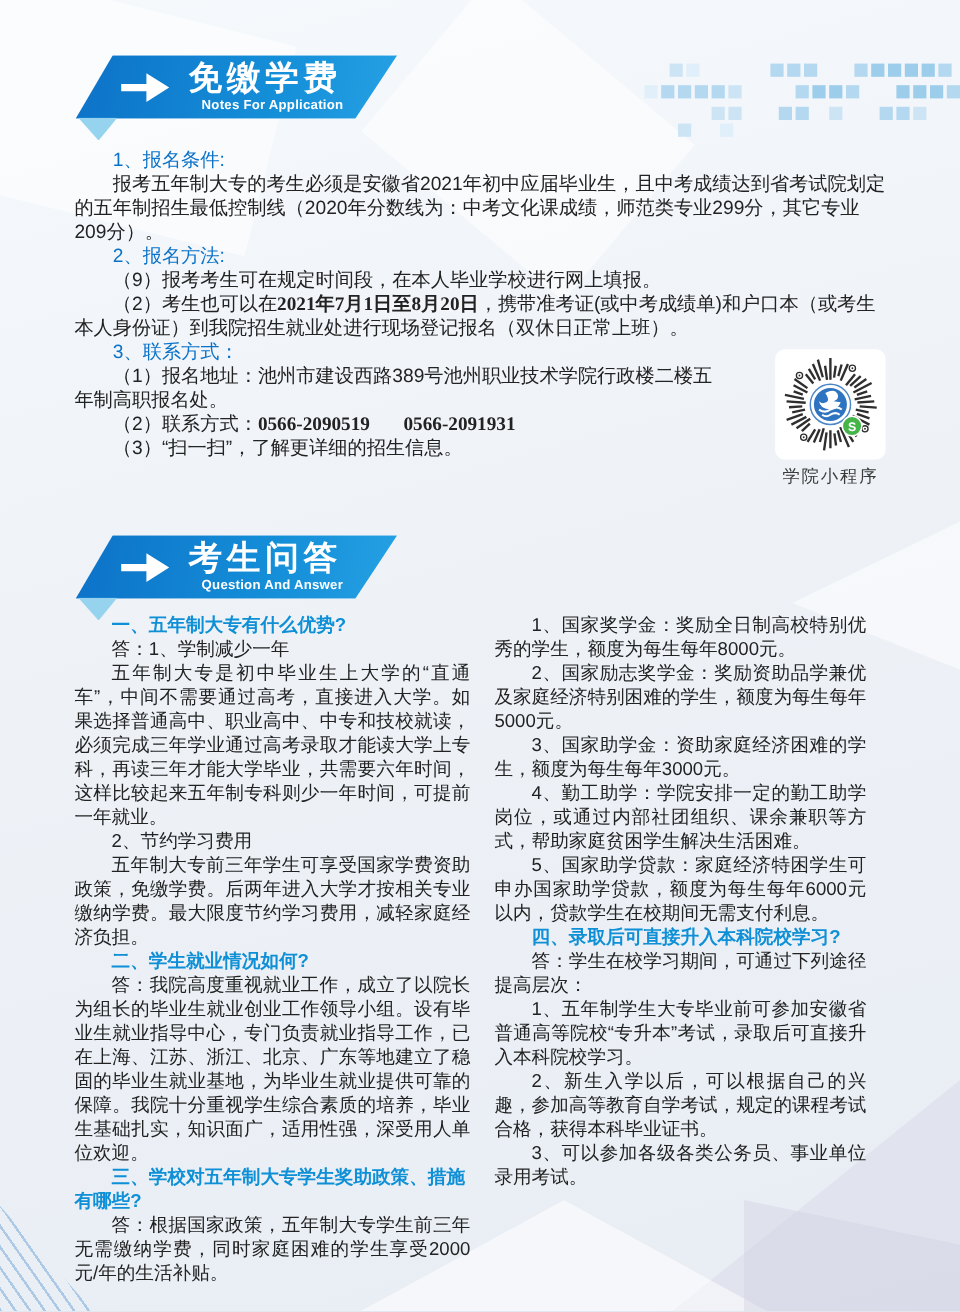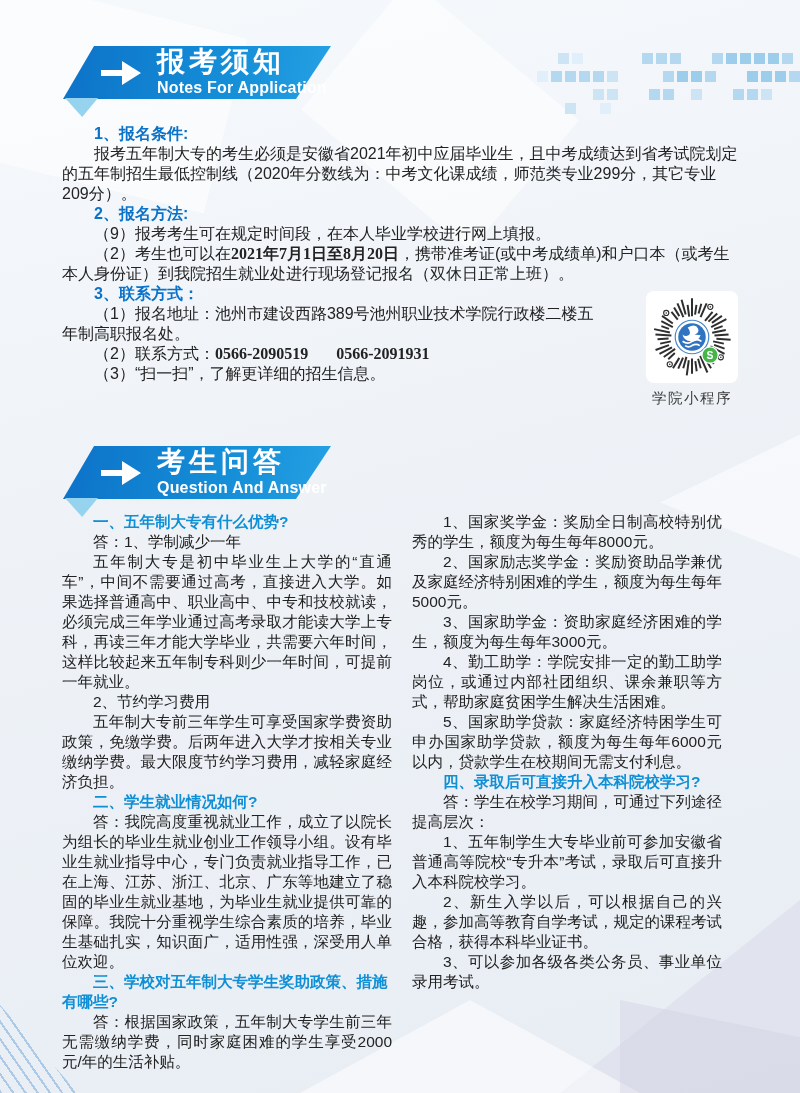--- a/index.html
+++ b/index.html
@@ -33,25 +33,25 @@
   .banner1{top:46px;} .banner2{top:446px;}
   .banner-bg{position:absolute;inset:0;
     background:linear-gradient(100deg,var(--banner_blue) 0%,#1590d9 65%,#26a1e4 100%);
     clip-path:polygon(31px 0,100% 0,calc(100% - 35px) 100%,0 100%);}
   .banner-fold{position:absolute;left:2px;top:52px;width:33px;height:19px;background:var(--fold_blue);
     clip-path:polygon(0 0,100% 0,52% 100%);}
   .banner-content{position:absolute;inset:0;display:flex;align-items:center;padding-left:37px;}
   .banner-arrow{width:44px;height:26px;flex:0 0 auto;}
   .banner-text{margin-left:13px;color:#fff;}
   .banner-title{font-size:28px;font-weight:bold;line-height:1;letter-spacing:4px;white-space:nowrap;}
-  .banner-sub{font-size:16px;font-weight:bold;letter-spacing:.2px;margin-top:3px;white-space:nowrap;}
+  .banner-sub{font-size:11px;font-weight:bold;letter-spacing:.2px;margin-top:3px;white-space:nowrap;margin-left:11px;}
   
   .sec1{position:absolute;left:62px;top:124px;width:676px;font-size:16px;line-height:20px;}
   .sec1 p{text-indent:2em;}
-  .sec1 .h{color:var(--heading_blue);font-weight:bold;}
+  .sec1 .h{color:var(--heading_blue);font-weight:normal;}
   .sec1 .narrow{width:545px;}
   .sec1 b{font-weight:bold;font-family:Liberation Serif, serif;}
   .phone2{margin-left:28px;}
   
   .qr{position:absolute;left:584px;top:167px;width:92px;text-align:center;}
   .qr-box{width:92px;height:92px;background:#fff;border-radius:8px;box-sizing:border-box;padding:3px;}
   .qr-label{margin-top:5px;font-size:14.5px;color:#3a3a3a;letter-spacing:1.5px;white-space:nowrap;}
   
   .qa{position:absolute;left:62px;top:512px;width:676px;display:flex;gap:20px;font-size:15.5px;line-height:20px;}
   .qa-col{width:330px;}
@@ -75,21 +75,21 @@
   <div class="deco mosaic"></div>
 
   <div class="banner banner1">
     <div class="banner-bg"></div>
     <div class="banner-fold"></div>
     <div class="banner-content">
       <svg class="banner-arrow" viewBox="0 0 44 26">
         <path d="M1 10 h25 v6 H1 z M22 1 l19 12 -19 12 z" fill="#ffffff"></path>
       </svg>
       <div class="banner-text">
-        <div class="banner-title">报考须知</div>
+        <div class="banner-title">免缴学费</div>
         <div class="banner-sub">Notes For Application</div>
       </div>
     </div>
   </div>
 
   <div class="sec1">
     <p class="h">1、报名条件:</p>
     <p>报考五年制大专的考生必须是安徽省2021年初中应届毕业生，且中考成绩达到省考试院划定的五年制招生最低控制线（2020年分数线为：中考文化课成绩，师范类专业299分，其它专业209分）。</p>
     <p class="h">2、报名方法:</p>
     <p>（9）报考考生可在规定时间段，在本人毕业学校进行网上填报。</p>

